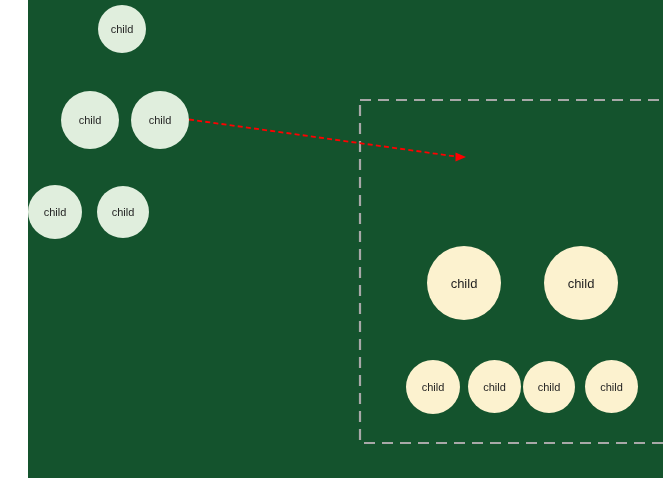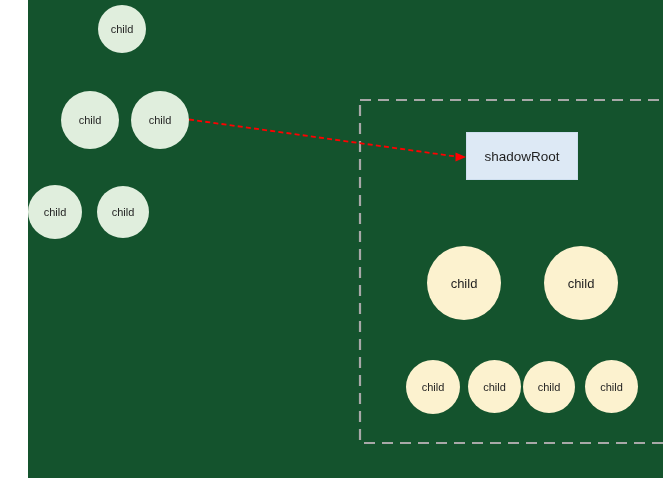--- a/index.html
+++ b/index.html
@@ -72,21 +72,20 @@
 <body>
 
 <div class="canvas">
 
   <div class="node light fs11 g1">child</div>
   <div class="node light fs11 g2">child</div>
   <div class="node light fs11 g3">child</div>
   <div class="node light fs11 g4">child</div>
   <div class="node light fs11 g5">child</div>
 
-  <div class="shadowroot">shadowRoot</div>
 
   <div class="node shadow fs13 b1">child</div>
   <div class="node shadow fs13 b2">child</div>
   <div class="node shadow fs11 s1">child</div>
   <div class="node shadow fs11 s2">child</div>
   <div class="node shadow fs11 s3">child</div>
   <div class="node shadow fs11 s4">child</div>
 
   <svg class="overlay" viewBox="0 0 663 478" xmlns="http://www.w3.org/2000/svg">
     <rect x="332" y="100" width="322" height="343" fill="none" stroke="#a8a8a8" stroke-width="2.2" stroke-dasharray="11 7"></rect>

